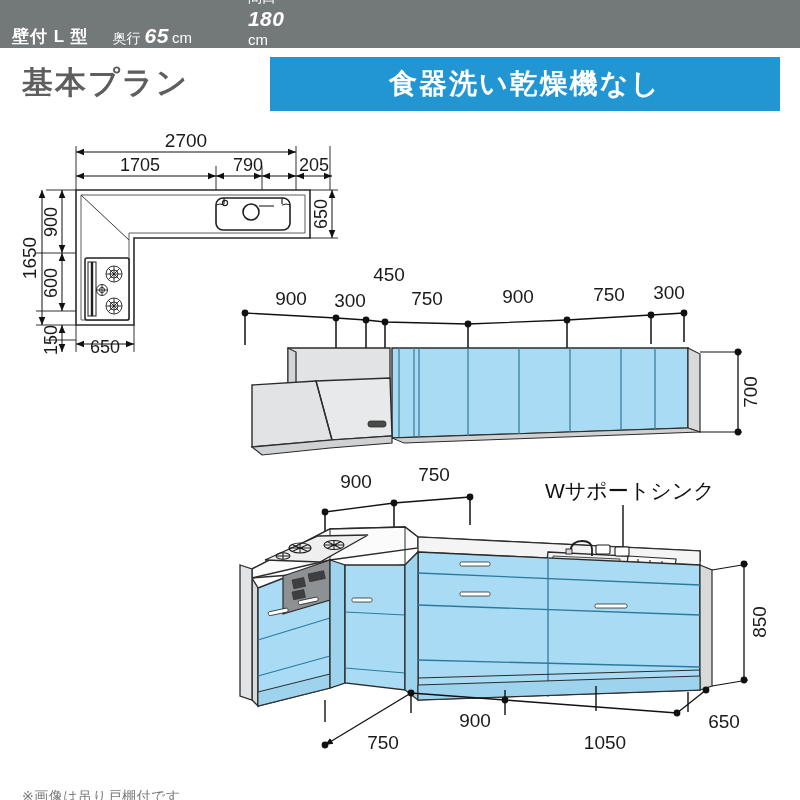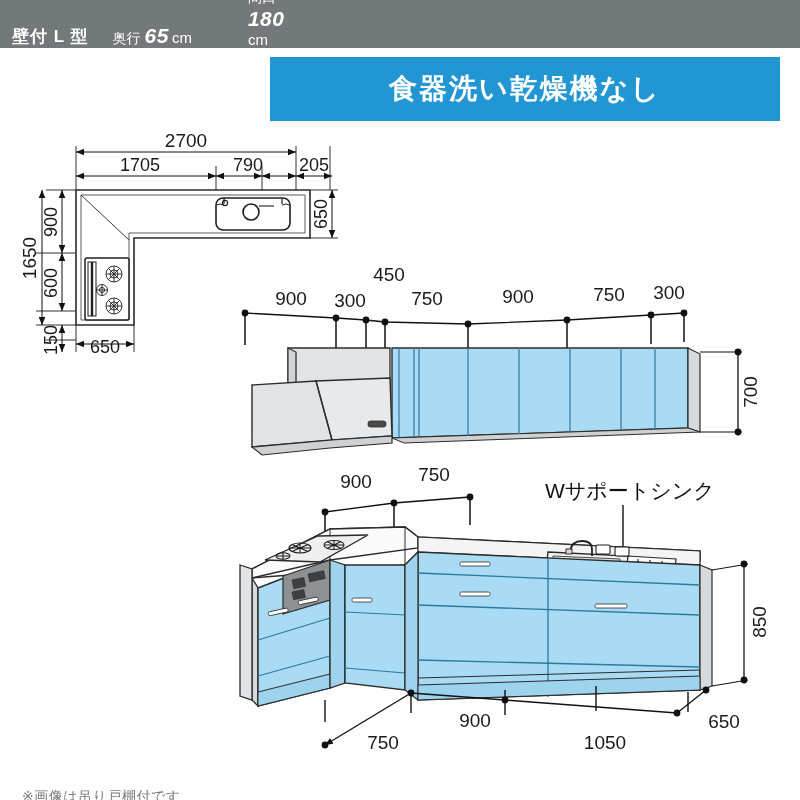--- a/index.html
+++ b/index.html
@@ -25,21 +25,21 @@
   .tb-num{font-size:21px;font-weight:bold;margin:0 3px 0 4px;letter-spacing:.5px;font-style:italic;}
   .tb-unit{font-size:15px;font-weight:normal;}
   .tb-grp.wide{margin-left:52px;flex-direction:column;}
 
   
   .planname{
     position:absolute;left:22px;top:62px;
     font-size:31px;font-weight:bold;color:#5e5e5e;letter-spacing:2px;
   }
   .badge{
-    position:absolute;left:270px;top:57px;width:510px;height:64px;
+    position:absolute;left:270px;top:57px;width:510px;height:54px;
     background:#2196d3;
     display:flex;align-items:center;justify-content:center;
   }
   .badge span{
     font-size:28px;font-weight:bold;color:#ffffff;letter-spacing:2px;
   }
 
   
   .footnote{
     position:absolute;left:22px;top:752px;
@@ -64,20 +64,21 @@
       <span class="tb-num">65</span>
       <span class="tb-unit">cm</span>
     </div>
     <div class="tb-grp wide">
       <span class="tb-lab">間口</span>
       <span class="tb-num">180</span>
       <span class="tb-unit">cm</span>
     </div>
   </div>
 
+  <div class="planname">基本プラン</div>
 
   <div class="badge">
     <span>食器洗い乾燥機なし</span>
   </div>
 
   <div class="footnote">※画像は吊り戸棚付です</div>
 
   <svg class="canvas" viewBox="0 0 800 800">
     <defs>
       <marker id="dot" markerWidth="7" markerHeight="7" refX="3.5" refY="3.5" markerUnits="userSpaceOnUse">

